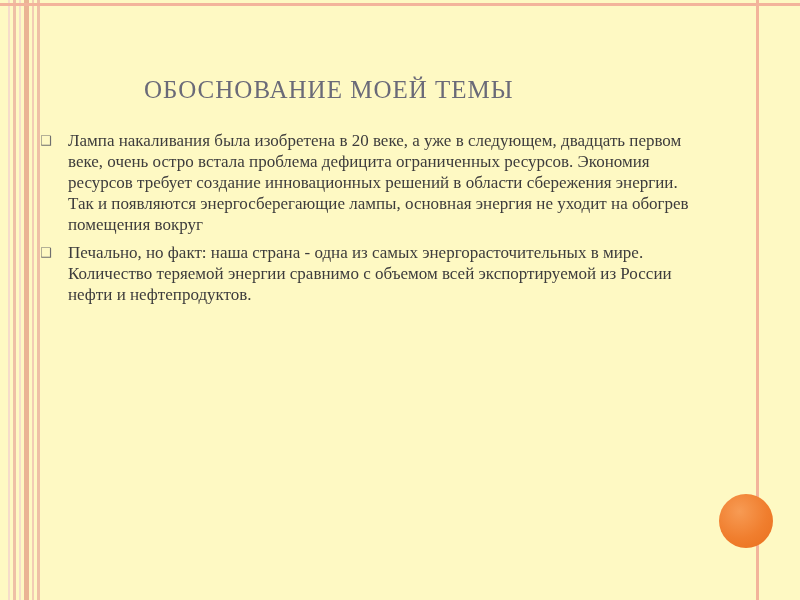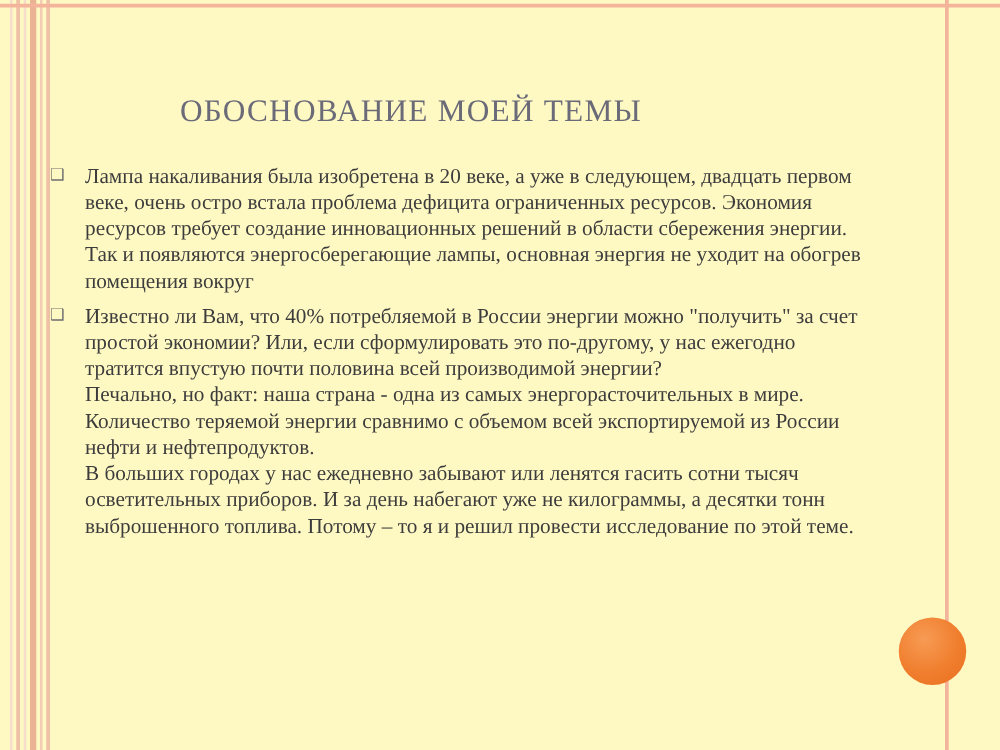--- a/index.html
+++ b/index.html
@@ -119,21 +119,19 @@
     <ul class="bullet-list">
         <li class="bullet-item">
           <span class="bullet-glyph">❑</span>
           <div class="bullet-text">
             <p>Лампа накаливания была изобретена в 20 веке, а уже в следующем, двадцать первом веке, очень остро встала проблема дефицита ограниченных ресурсов. Экономия ресурсов требует создание инновационных решений в области сбережения энергии. Так и появляются энергосберегающие лампы, основная энергия не уходит на обогрев помещения вокруг</p>
           </div>
         </li>
         <li class="bullet-item">
           <span class="bullet-glyph">❑</span>
           <div class="bullet-text">
-            <p>Известно ли Вам, что 40% потребляемой в России энергии можно "получить" за счет простой экономии? Или, если сформулировать это по-другому, у нас ежегодно тратится впустую почти половина всей производимой энергии?</p>
             <p>Печально, но факт: наша страна - одна из самых энергорасточительных в мире. Количество теряемой энергии сравнимо с объемом всей экспортируемой из России нефти и нефтепродуктов.</p>
-            <p>В больших городах у нас ежедневно забывают или ленятся гасить сотни тысяч осветительных приборов. И за день набегают уже не килограммы, а десятки тонн выброшенного топлива. Потому – то я и решил провести исследование по этой теме.</p>
           </div>
         </li>
       </ul>
   </div>
 
 </div>
 
 </body></html>

